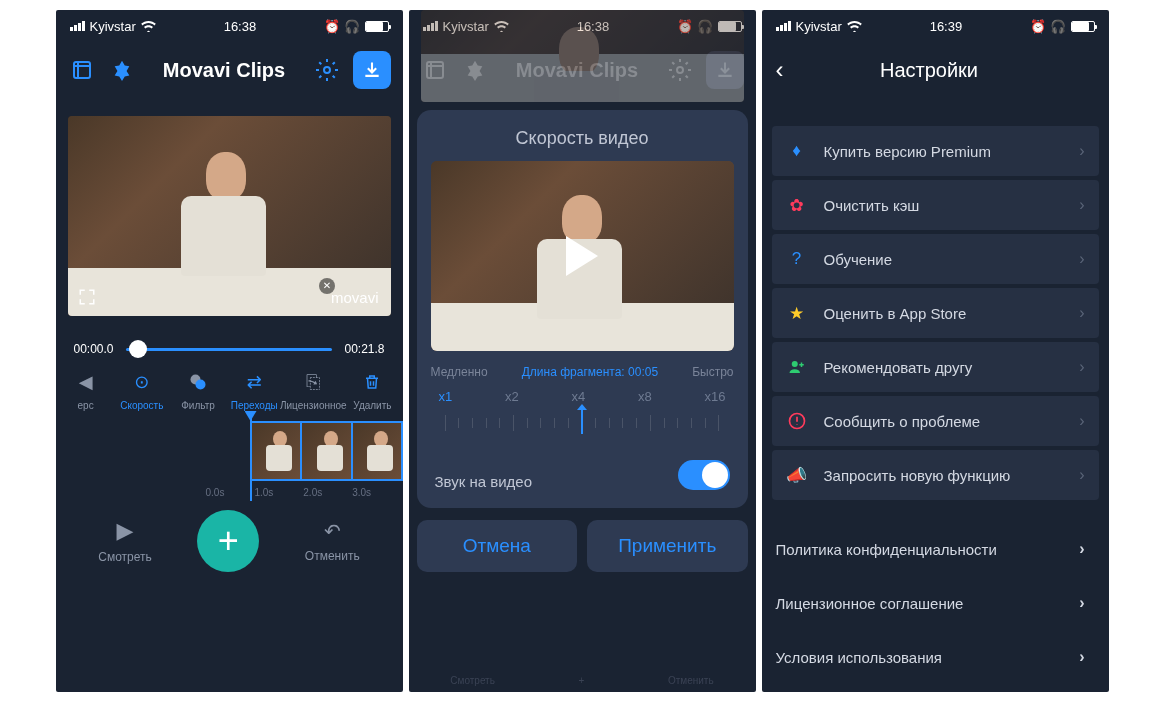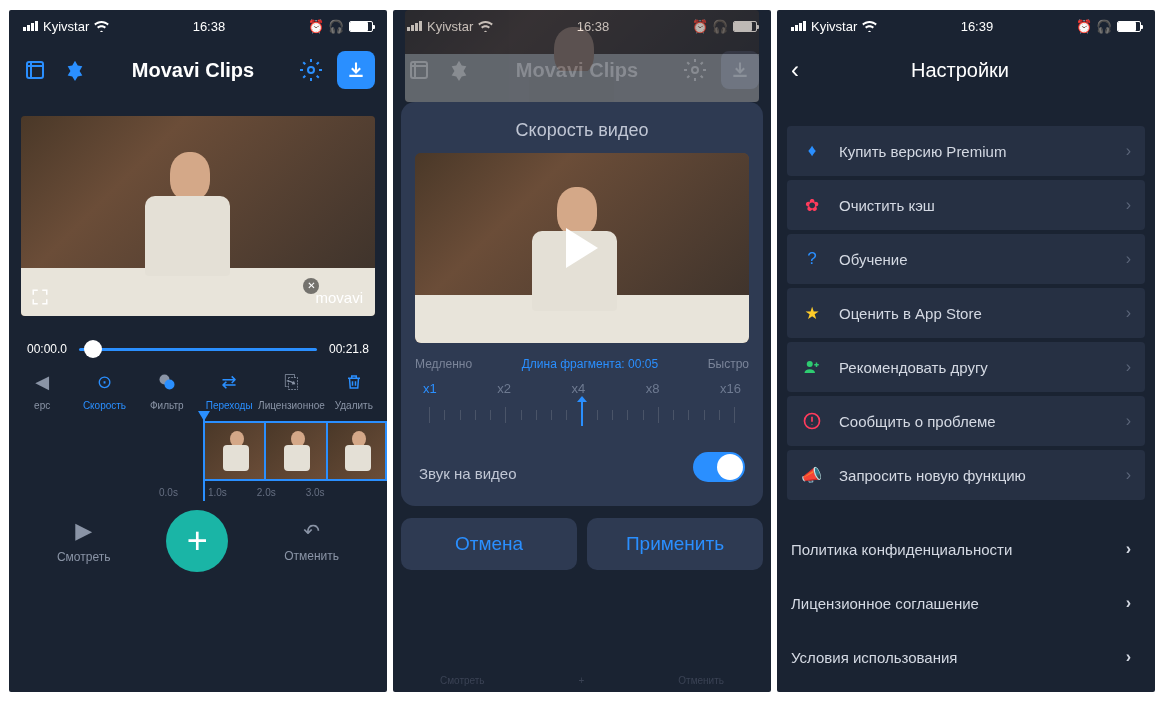--- a/index.html
+++ b/index.html
@@ -1,18 +1,18 @@
 <!DOCTYPE html>
 <html><head>
 <meta charset="utf-8">
 <style>
 *{margin:0;padding:0;box-sizing:border-box;font-family:-apple-system,BlinkMacSystemFont,sans-serif;-webkit-font-smoothing:antialiased}
 body{background:#fff;display:flex;justify-content:center;padding:10px}
 .phones{display:flex;gap:6px}
-.phone{width:378px;height:682px;background:#1a2332;position:relative;overflow:hidden;border-radius:2px}
+.phone{width:347px;height:682px;background:#1a2332;position:relative;overflow:hidden;border-radius:2px}
 .status-bar{height:32px;display:flex;align-items:center;justify-content:space-between;padding:0 14px;color:#fff;font-size:13px;font-weight:500}
 .status-left{display:flex;align-items:center;gap:5px}
 .status-right{display:flex;align-items:center;gap:4px}
 .sig-bars{display:inline-flex;align-items:flex-end;gap:1px}
 .sig-bars i{width:3px;background:#fff;display:block}
 .sig-bars i:nth-child(1){height:4px}.sig-bars i:nth-child(2){height:6px}.sig-bars i:nth-child(3){height:8px}.sig-bars i:nth-child(4){height:10px}
 .wifi{width:15px;height:11px}
 .battery{width:24px;height:11px;border:1px solid #fff;border-radius:2px;position:relative}
 .battery::after{content:"";position:absolute;right:-3px;top:3px;width:2px;height:4px;background:#fff;border-radius:0 1px 1px 0}
 .battery i{display:block;height:100%;width:80%;background:#fff;border-radius:1px}
@@ -49,21 +49,21 @@
 .ruler{display:flex;padding:6px 0 0 150px;color:#666f82;font-size:10px;gap:30px}
 .playhead{position:absolute;left:194px;top:0;width:2px;height:84px;background:#2a8fff}
 .playhead::before{content:"";position:absolute;top:-6px;left:-5px;width:12px;height:10px;background:#2a8fff;clip-path:polygon(0 0,100% 0,50% 100%)}
 .bottom{display:flex;align-items:center;justify-content:space-around;padding:12px 20px;position:relative}
 .bottom-btn{display:flex;flex-direction:column;align-items:center;gap:6px;color:#8a94a6;font-size:12px}
 .fab{width:62px;height:62px;border-radius:50%;background:#1ab5a6;color:#fff;display:flex;align-items:center;justify-content:center;font-size:36px;font-weight:300}
 
 .modal-bg{position:absolute;inset:0;display:flex;flex-direction:column}
 .modal-preview{margin:0 12px;border-radius:4px;overflow:hidden;height:92px;opacity:.35;position:relative;background:#322820}
 .modal-preview .preview-img{position:absolute;inset:0}
-.modal{margin:0 8px 0;background:#2e3a52;border-radius:14px;padding:18px 14px 24px}
+.modal{margin:8px 8px 0;background:#2e3a52;border-radius:14px;padding:18px 14px 18px}
 .modal-title{text-align:center;color:#c0c6d4;font-size:18px;margin-bottom:12px}
 .modal-vid{height:190px;border-radius:6px;background:linear-gradient(135deg,#4a3828,#6b4d38);position:relative;overflow:hidden}
 .play-ov{position:absolute;inset:0;display:flex;align-items:center;justify-content:center}
 .play-tri{width:0;height:0;border-left:32px solid #fff;border-top:20px solid transparent;border-bottom:20px solid transparent}
 .speed-labels{display:flex;justify-content:space-between;color:#7a8499;font-size:12px;margin-top:14px}
 .speed-labels .mid{color:#2a8fff}
 .ticks-row{display:flex;justify-content:space-between;color:#6e7a91;font-size:13px;margin-top:10px;padding:0 8px}
 .ticks-row span.active{color:#2a8fff}
 .scale{height:32px;margin-top:6px;position:relative;display:flex;justify-content:space-between;padding:0 14px}
 .scale i{width:1px;height:10px;background:#4a5468;margin-top:8px}

